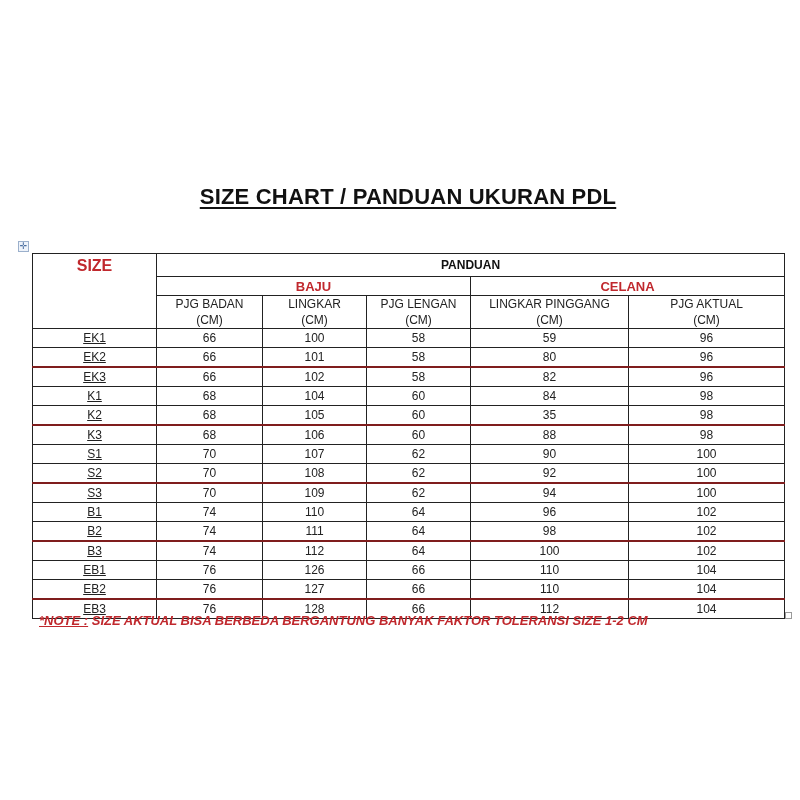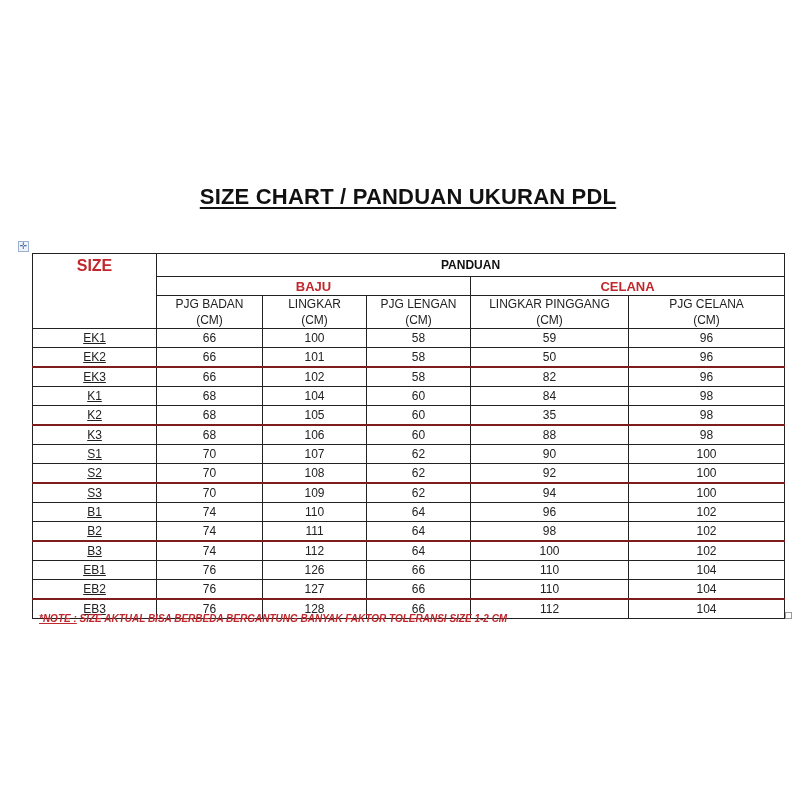--- a/index.html
+++ b/index.html
@@ -108,21 +108,21 @@
       font-size: 12px;
       color: #222;
     }
     tr.data-row.thick td {
       border-top: 2px solid #7f1d1d;
     }
     .note {
       position: absolute;
       left: 39px;
       top: 613px;
-      font-size: 10px;
+      font-size: 13px;
       font-style: italic;
       font-weight: bold;
       color: #c0282d;
       white-space: nowrap;
     }
     .note .note-label {
       text-decoration: underline;
     }
   </style>
 </head>
@@ -161,40 +161,40 @@
       </th>
       <th class="h-col">
         <span>PJG LENGAN</span><br>
         <span>(CM)</span>
       </th>
       <th class="h-col">
         <span>LINGKAR PINGGANG</span><br>
         <span>(CM)</span>
       </th>
       <th class="h-col">
-        <span>PJG CELANA</span><br>
+        <span>PJG AKTUAL</span><br>
         <span>(CM)</span>
       </th>
     </tr>
   </thead>
   <tbody>
     <tr class="data-row">
       <td class="size-cell">EK1</td>
       <td>66</td>
       <td>100</td>
       <td>58</td>
       <td>59</td>
       <td>96</td>
     </tr>
     <tr class="data-row">
       <td class="size-cell">EK2</td>
       <td>66</td>
       <td>101</td>
       <td>58</td>
-      <td>50</td>
+      <td>80</td>
       <td>96</td>
     </tr>
     <tr class="data-row thick">
       <td class="size-cell">EK3</td>
       <td>66</td>
       <td>102</td>
       <td>58</td>
       <td>82</td>
       <td>96</td>
     </tr>

